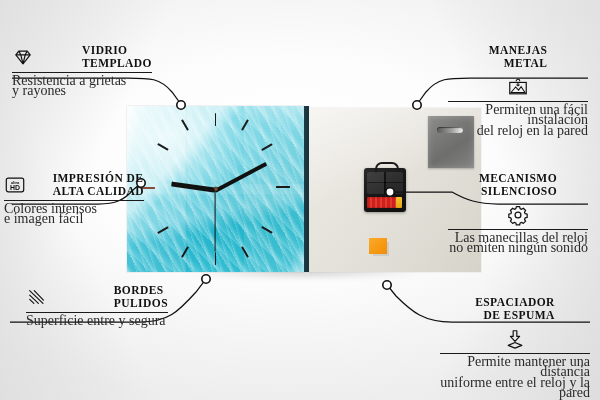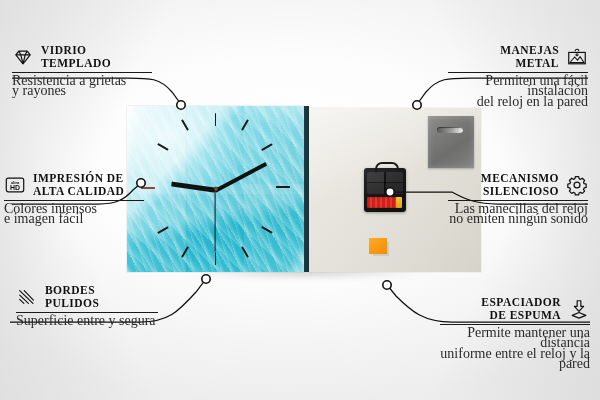--- a/index.html
+++ b/index.html
@@ -123,22 +123,22 @@
   .foam{
     position:absolute;left:60px;top:130px;width:18px;height:16px;
     background:linear-gradient(140deg,#fbab2b 0%,#f59812 60%,#ef8e0a 100%);
     box-shadow:3px 3px 0 -1px rgba(190,190,185,.55);
   }
 
   
   svg.lines{position:absolute;left:0;top:0;width:600px;height:400px;pointer-events:none;}
 
   .label{position:absolute;}
-  .label .head{display:flex;align-items:center;gap:7px;}
-  .label.right .head{justify-content:flex-end;}
+  .label .head{display:flex;align-items:center;gap:7px;justify-content:space-between;}
+  .label.right .head{justify-content:flex-end;flex-direction:column;}
   .title{
     font-family:"Liberation Serif", serif;
     font-size:11.5px;line-height:12.6px;font-weight:700;letter-spacing:.45px;
     color:#111;text-transform:uppercase;white-space:pre-line;
   }
   .label.right .title{text-align:right;}
   .rule{height:1px;background:#1a1a1a;margin-top:3px;}
   .desc{
     font-family:"Liberation Serif", serif;
     font-size:14px;line-height:10.2px;color:#2a2a2a;margin-top:3px;white-space:pre-line;
@@ -241,21 +241,21 @@
         </svg>
       </span>
       <span class="title">IMPRESIÓN DE
 ALTA CALIDAD</span>
     </div>
     <div class="rule"></div>
     <div class="desc">Colores intensos
 e imagen fácil</div>
   </div>
 
-  <div class="label left" style="left:16px;top:284px;width:142px;">
+  <div class="label left" style="left:26px;top:284px;width:142px;">
     <div class="head">
       <span class="icon">
         <svg viewBox="0 0 24 24">
             <g stroke="#111" stroke-width="1.25" fill="none" stroke-linecap="round">
           <path d="M4 5 L18.5 19"></path>
               <path d="M4 10 L13.5 19"></path>
               <path d="M4 14.6 L8.6 19"></path>
           <path d="M9 5 L19 15.4"></path>
         </g>
           </svg>

